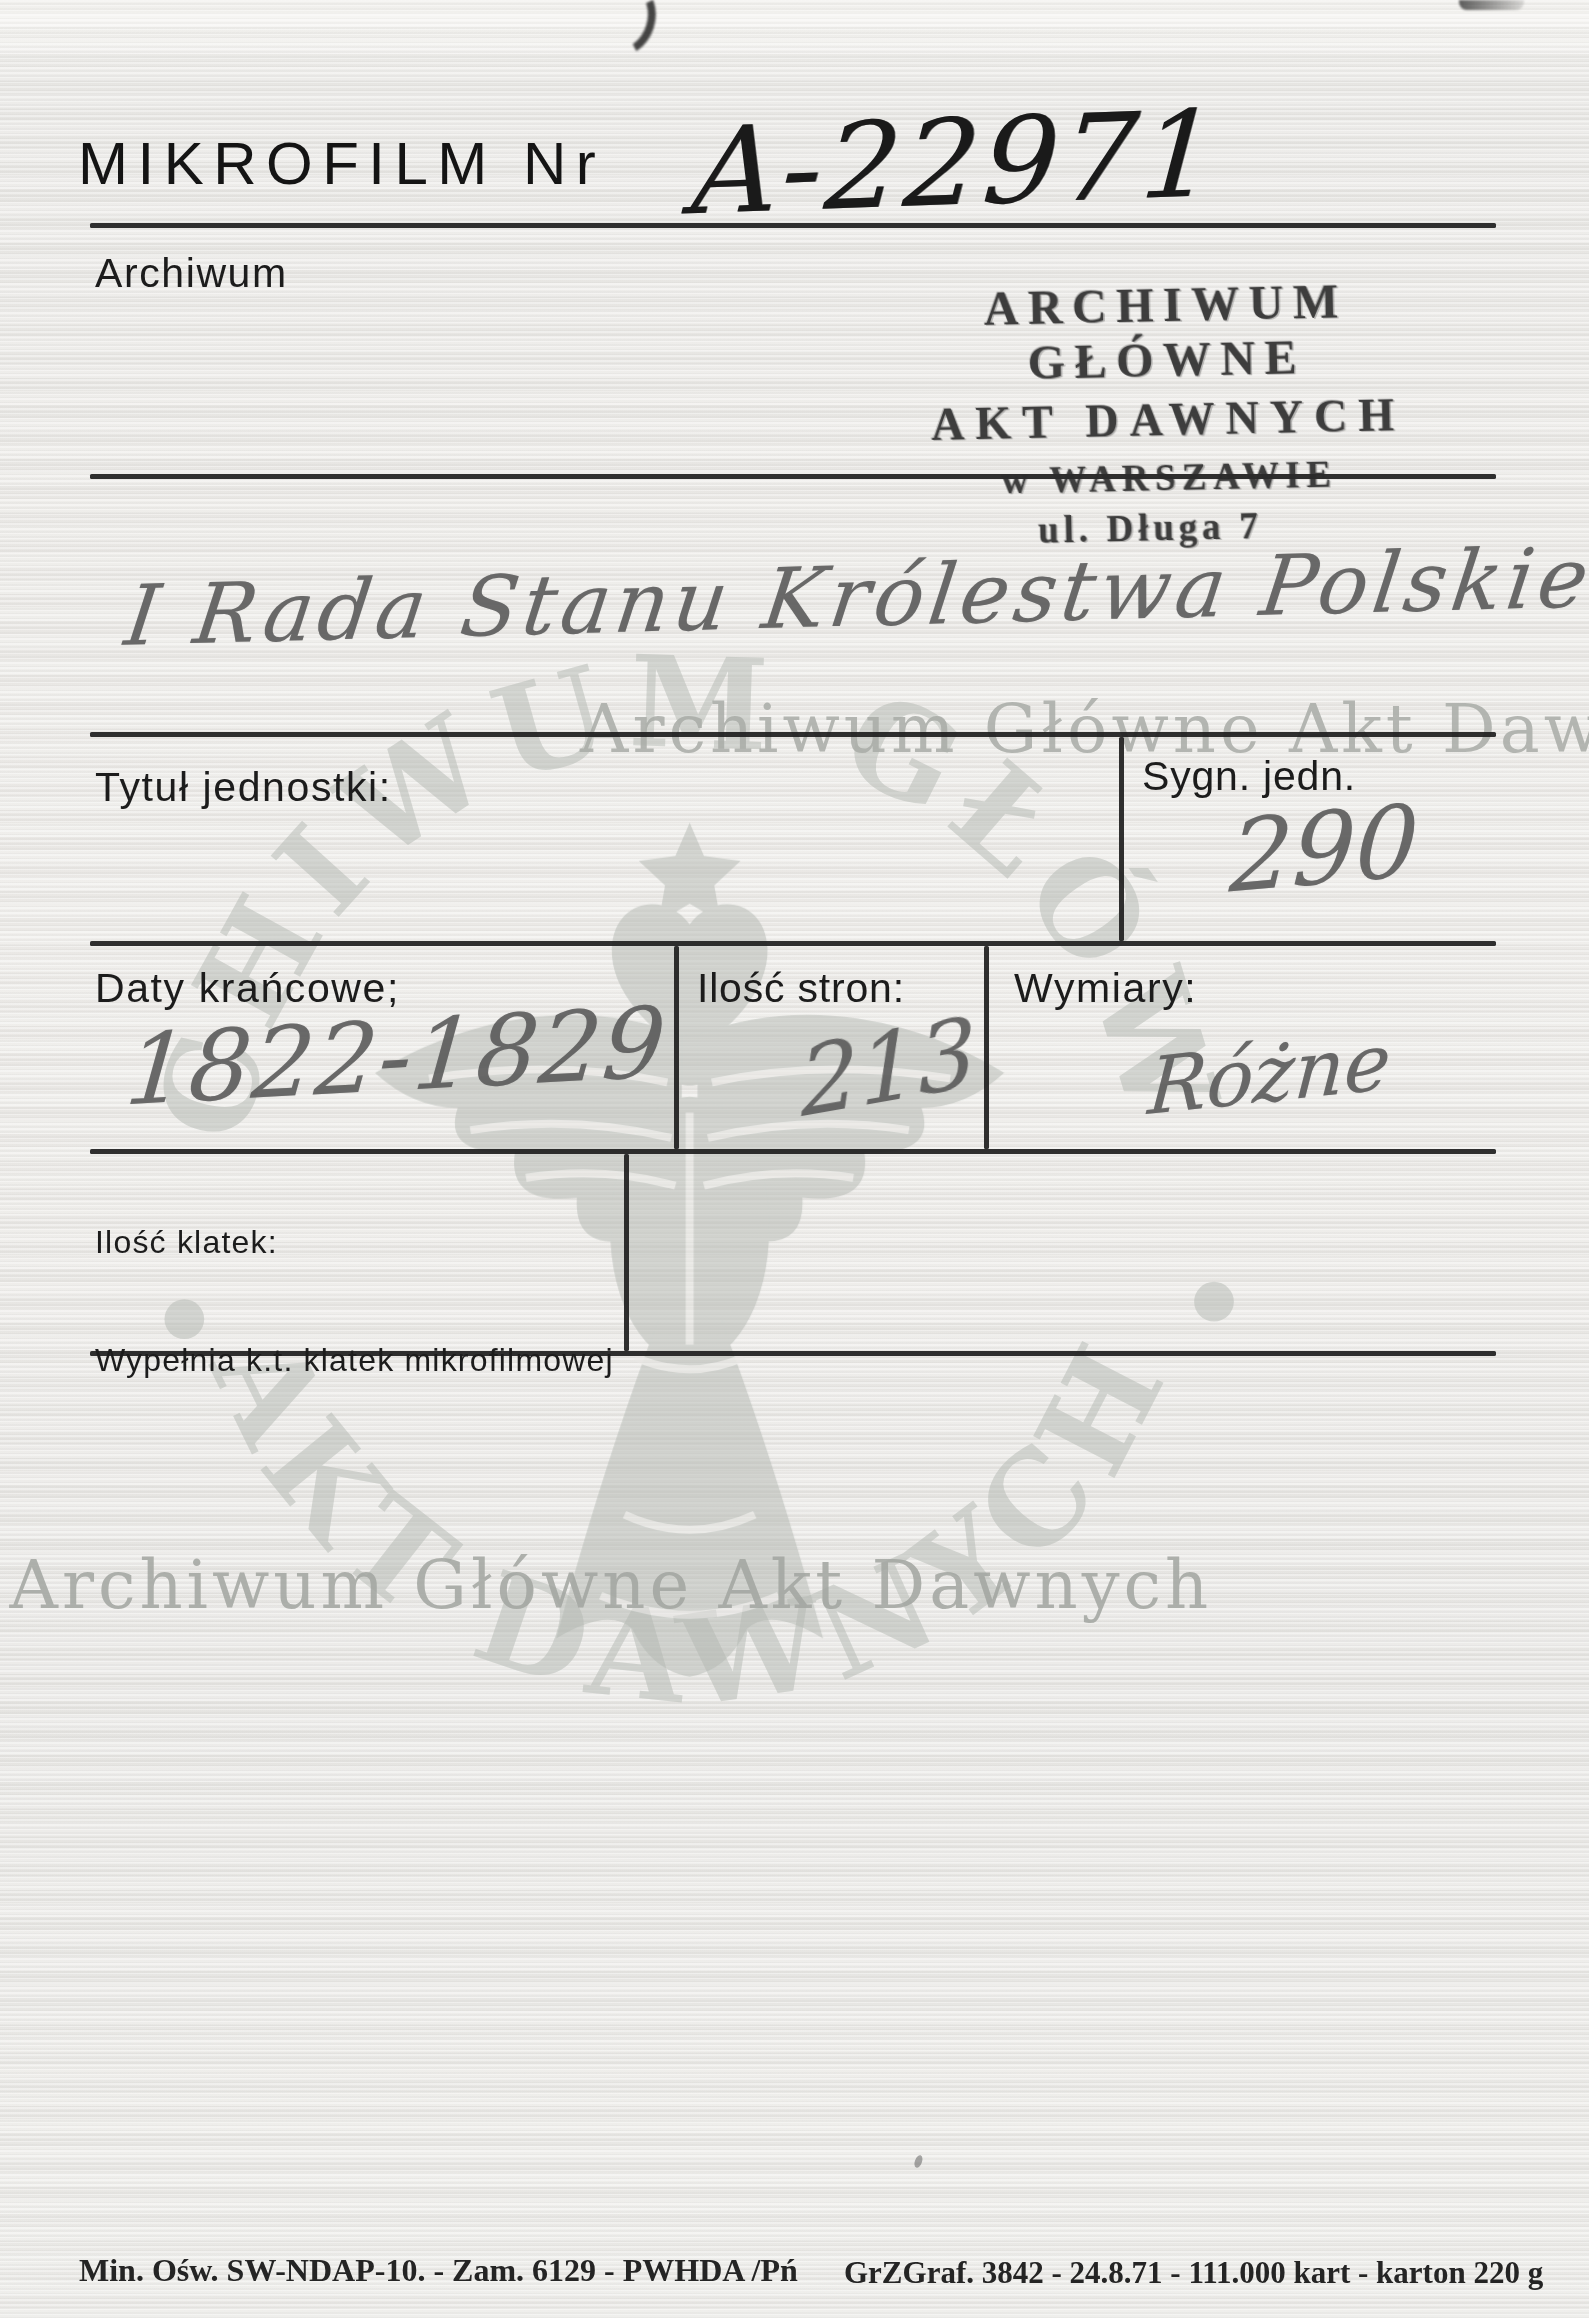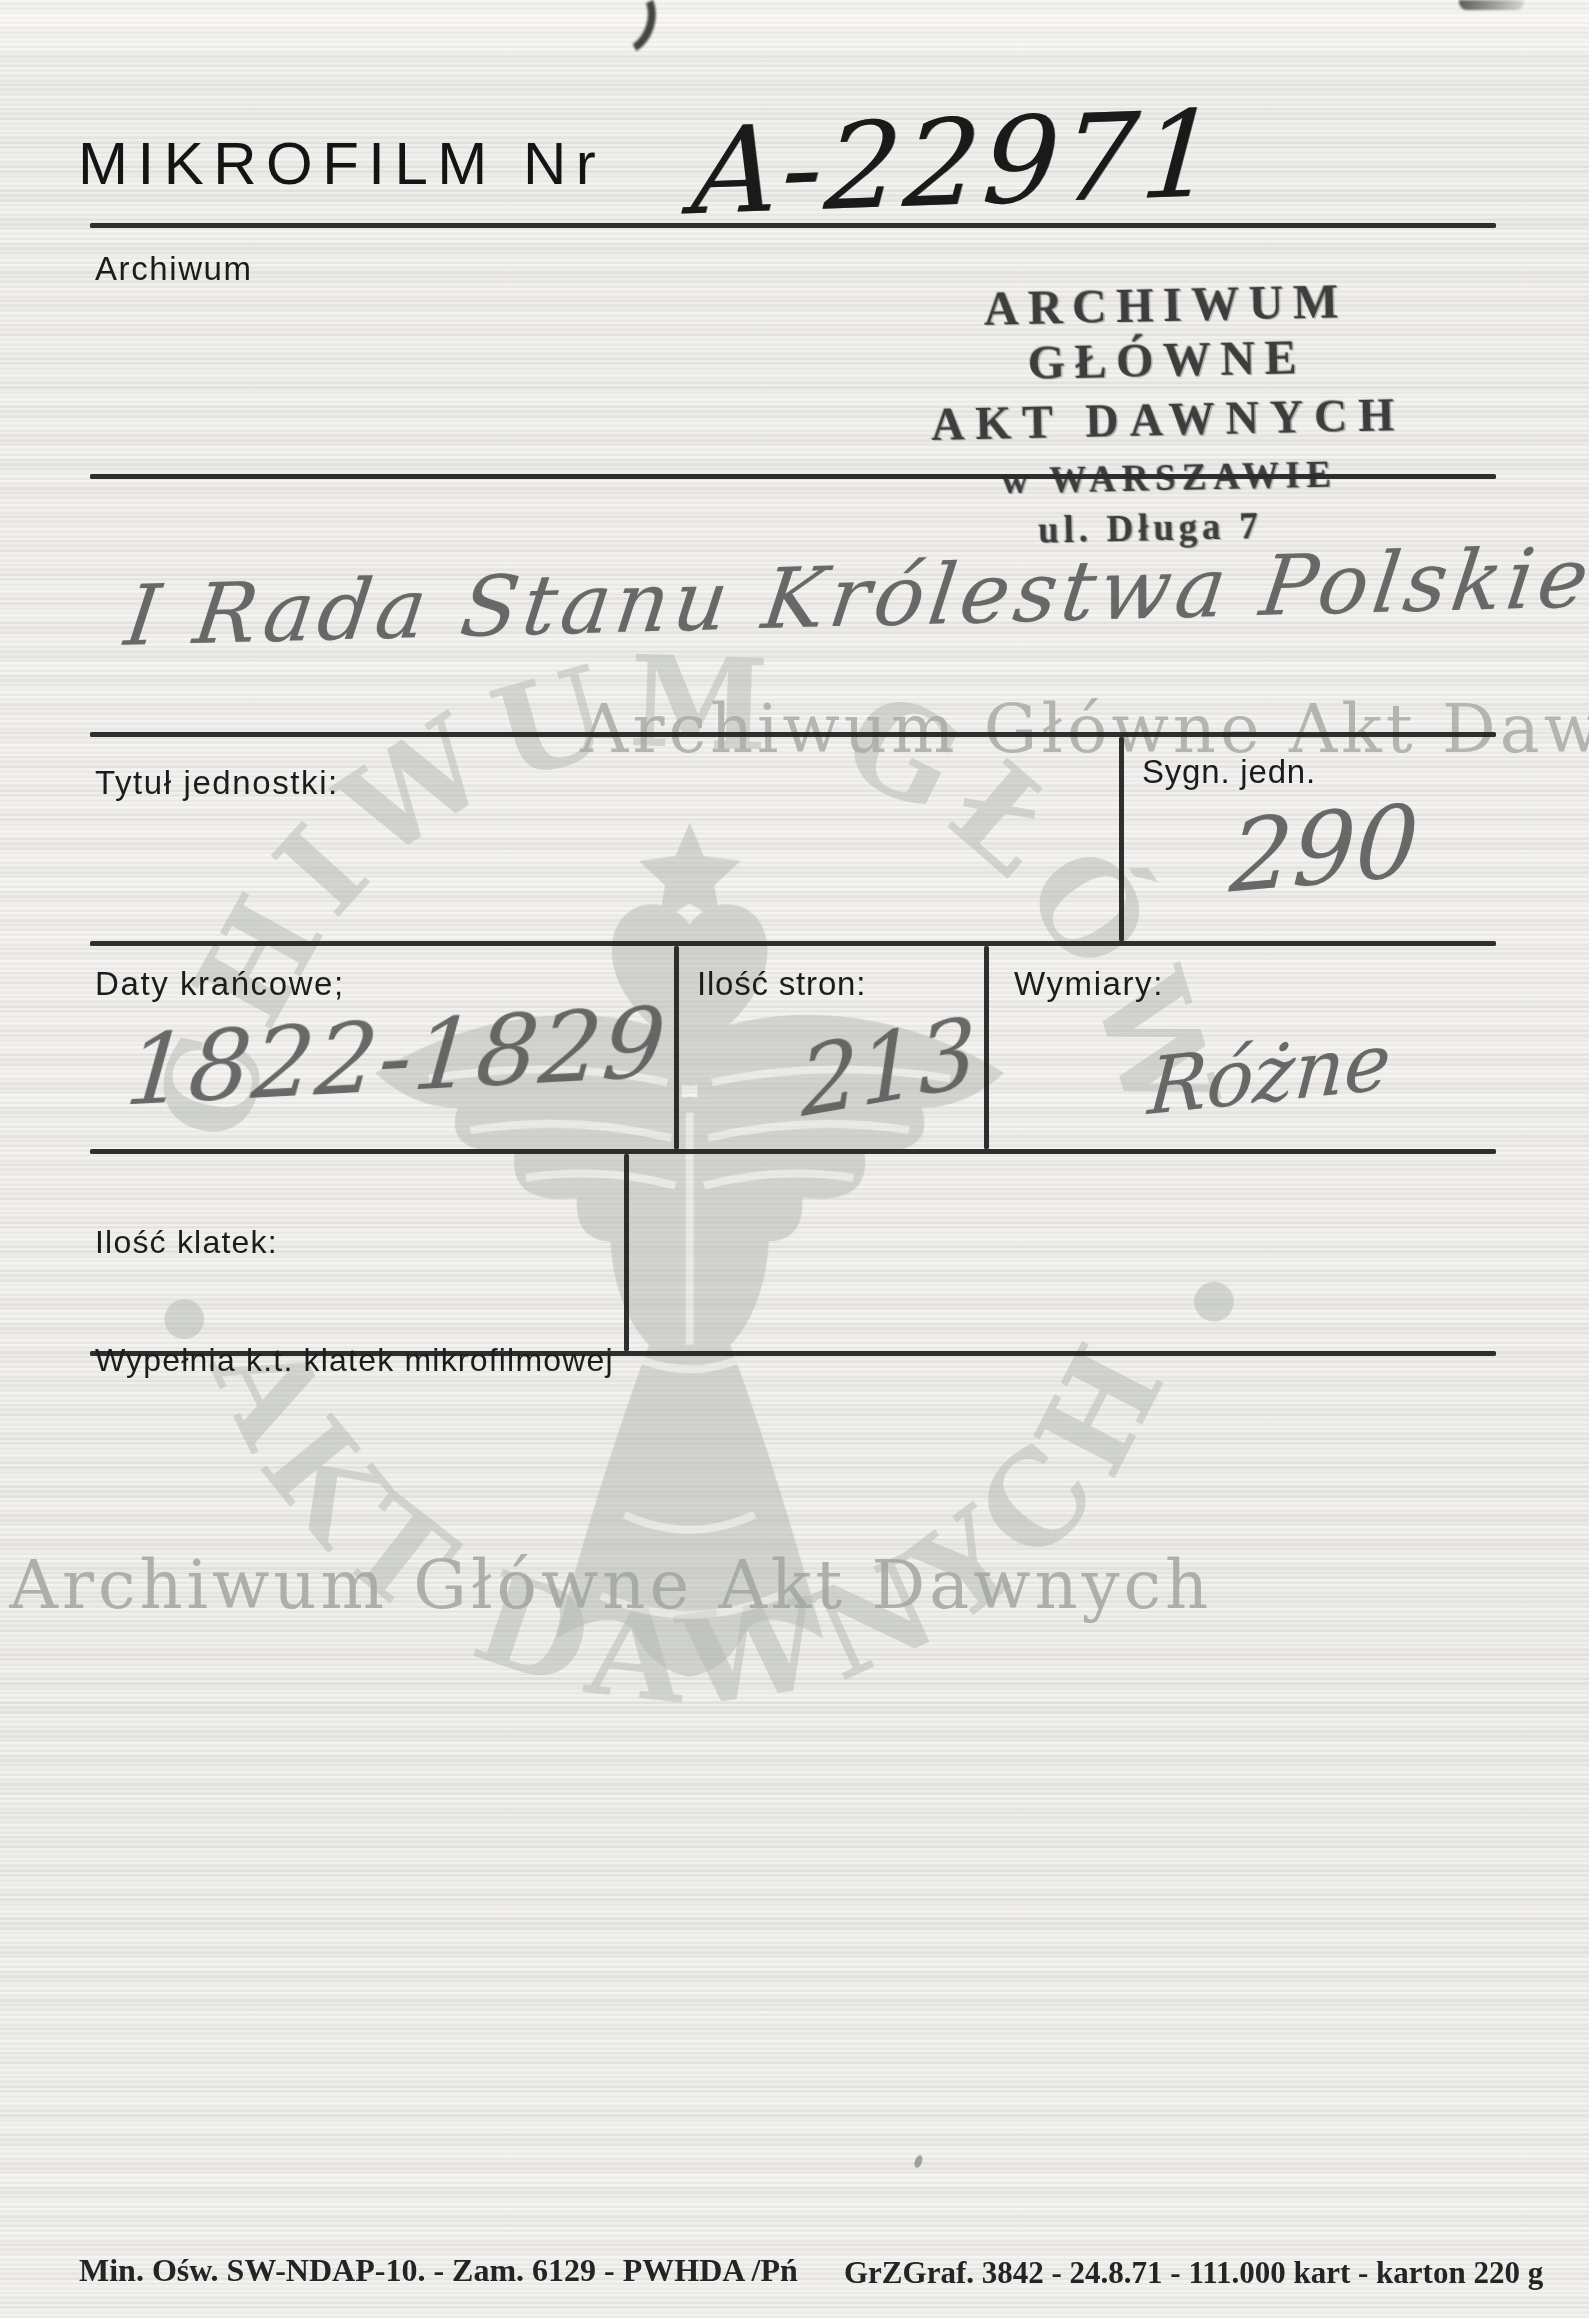--- a/index.html
+++ b/index.html
@@ -10,21 +10,21 @@
     background-image:
       repeating-linear-gradient(180deg, rgba(255,255,255,0.35) 0 1.6px, rgba(0,0,0,0) 1.6px 3.2px, rgba(0,0,0,0.022) 3.2px 4.8px),
       repeating-linear-gradient(180deg, rgba(0,0,0,0.013) 0 13.5px, rgba(255,255,255,0.18) 13.5px 27px),
       linear-gradient(180deg,#f4f3f0 0 24px,#e9e8e5 75px,#edebe8 40%,#e8e7e4 72%,#ecebe8 100%);
   }
   .abs{position:absolute;}
   
   .hr{position:absolute;left:90px;width:1406px;height:4.8px;background:#1e1e1e;opacity:.92;border-radius:1.6px;}
   .vr{position:absolute;width:4.8px;background:#1e1e1e;opacity:.92;border-radius:1.6px;}
   
-  .lbl{position:absolute;font-size:33px;letter-spacing:1.6px;color:#1c1c1c;white-space:nowrap;}
+  .lbl{position:absolute;font-size:41px;letter-spacing:1.6px;color:#1c1c1c;white-space:nowrap;}
   .lbl.small{font-size:32px;letter-spacing:1.2px;margin-top:48px;}
   .title{position:absolute;left:78px;top:129px;font-size:60px;letter-spacing:9.5px;color:#141414;white-space:nowrap;}
   
   .ink{position:absolute;left:693px;top:94px;font-family:"DejaVu Serif",serif;font-style:italic;
        font-size:119px;letter-spacing:3.2px;color:#1a1a1a;transform:rotate(-2deg) skewX(-6deg);white-space:nowrap;
        text-shadow:0.8px 0 0 rgba(20,20,20,.55);}
   .pencil{position:absolute;font-family:"DejaVu Serif",serif;font-style:italic;color:rgba(88,88,88,.82);
           white-space:nowrap;text-shadow:0 0 0.8px rgba(90,90,90,.4);}
   .hw-nazwa{left:126px;top:547px;font-size:83px;letter-spacing:4.8px;transform:rotate(-1.5deg) skewX(-9deg);}
   .hw-sygn{left:1230px;top:791px;font-size:99px;transform:rotate(-5deg) skewX(-8deg);}

